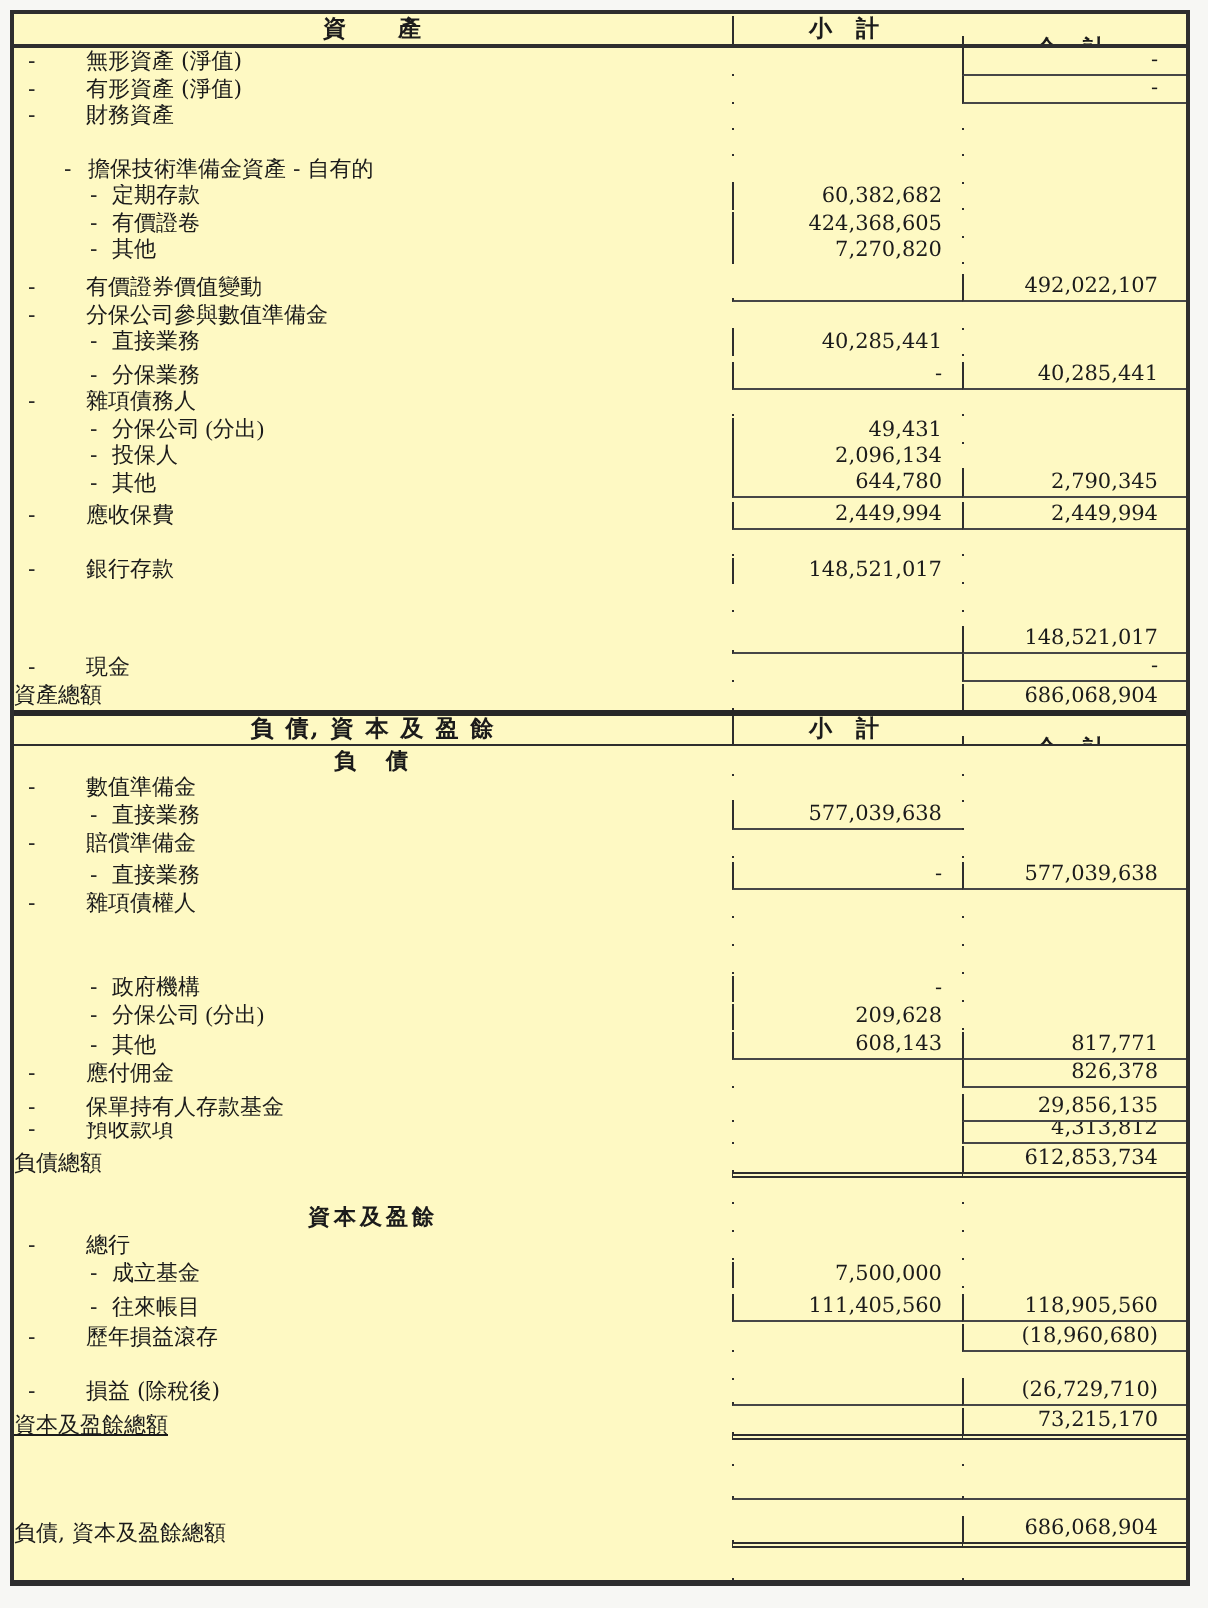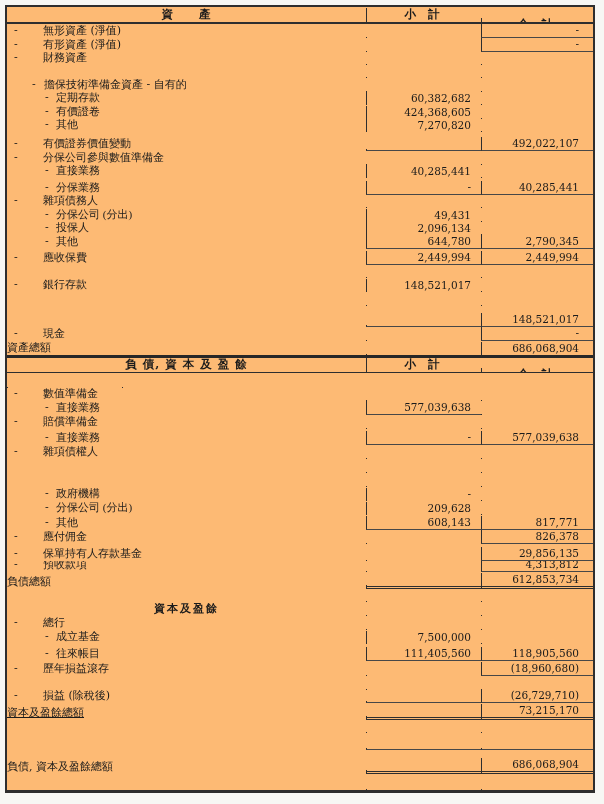--- a/index.html
+++ b/index.html
@@ -7,21 +7,21 @@
     width:604px;height:804px;position:relative;
     background:#f7f7f4;
     font-family:"DejaVu Serif", serif;
     color:#1b1b1b;
     -webkit-font-smoothing:antialiased;
   }
   .sheet{
     position:absolute;left:5px;top:5px;width:590px;
     box-sizing:border-box;
     border:2px solid #2e2e2e;border-bottom-width:3px;
-    background:#fdba74;
+    background:#fef9c3;
   }
   .section{box-sizing:border-box;}
   .section.assets{border-bottom:3px solid #272727;}
   .row{display:flex;align-items:flex-end;box-sizing:border-box;overflow:hidden;}
   .header{align-items:center;border-bottom:2px solid #2e2e2e;}
   .assets .header{height:17px;}
   .liab .header{height:15px;border-bottom-width:1.5px;}
   .c-label{
     width:359px;box-sizing:border-box;position:relative;
     font-size:11px;line-height:12px;padding-bottom:1px;
@@ -190,20 +190,21 @@
   </div>
 
   <div class="section liab">
     <div class="row header">
       <div class="c-label">負 債, 資 本 及 盈 餘</div>
       <div class="c-sub">小 計</div>
       <div class="c-tot">合 計</div>
     </div>
     <div>
         <div class="row" style="height: 15px;">
+          <div class="c-label al-c">負　債</div>
           <div class="c-sub"></div>
           <div class="c-tot"></div>
         </div>
         <div class="row" style="height: 13px;">
           <div class="c-label"><span class="dash lv1">-</span><span class="tlv1">數值準備金</span></div>
           <div class="c-sub"></div>
           <div class="c-tot"></div>
         </div>
         <div class="row" style="height: 14px;">
           <div class="c-label"><span class="dash lv3">-</span><span class="tlv3">直接業務</span></div>

